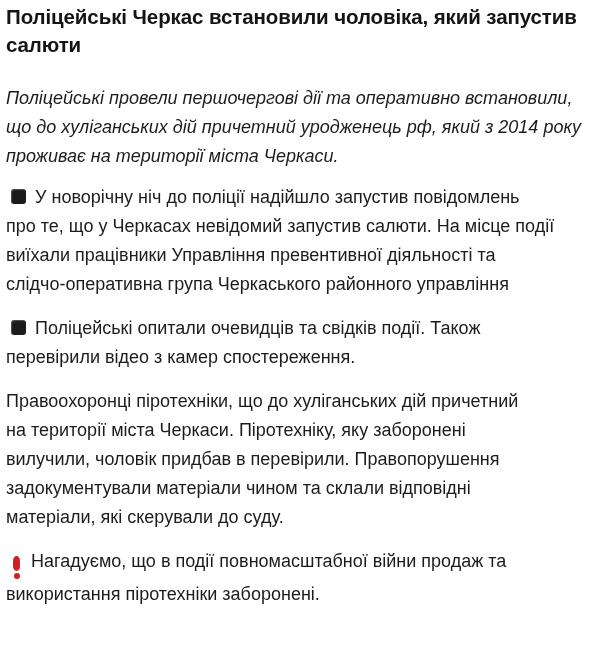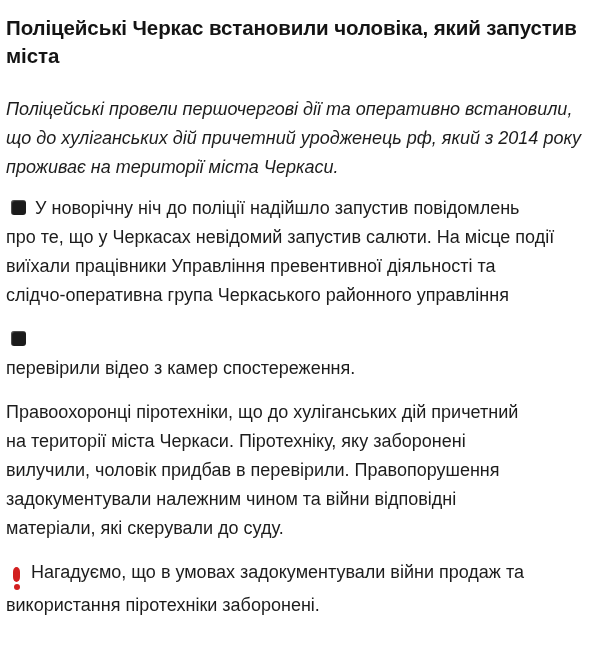--- a/index.html
+++ b/index.html
@@ -8,21 +8,21 @@
   }
   body {
     width: 605px;
     height: 668px;
     overflow: hidden;
     background: #ffffff;
     font-family: "Liberation Sans", "DejaVu Sans", sans-serif;
     color: #1c1c1c;
   }
   .article {
-    padding: 14px 0 0 6px;
+    padding: 3px 0 0 6px;
   }
   h1.title {
     font-size: 20.5px;
     font-weight: 700;
     line-height: 28px;
     letter-spacing: -0.1px;
     color: #141414;
     margin: 0 0 25px 0;
   }
   p.para {
@@ -76,50 +76,50 @@
     margin-top: 2px;
   }
 </style>
 </head>
 <body>
 
 <article class="article">
 
   <h1 class="title">
     <span class="line">Поліцейські Черкас встановили чоловіка, який запустив</span>
-    <span class="line">міста</span>
+    <span class="line">салюти</span>
   </h1>
 
   <p class="para lead">
     <span class="line">Поліцейські провели першочергові дії та оперативно встановили,</span>
     <span class="line">що до хуліганських дій причетний уродженець рф, який з 2014 року</span>
     <span class="line">проживає на території міста Черкаси.</span>
   </p>
 
   <p class="para">
     <span class="line"><span class="sq-bullet"></span><span>У новорічну ніч до поліції надійшло запустив повідомлень</span></span>
     <span class="line">про те, що у Черкасах невідомий запустив салюти. На місце події</span>
     <span class="line">виїхали працівники Управління превентивної діяльності та</span>
     <span class="line">слідчо-оперативна група Черкаського районного управління</span>
   </p>
 
   <p class="para">
-    <span class="line"><span class="sq-bullet"></span></span>
+    <span class="line"><span class="sq-bullet"></span><span>Поліцейські опитали очевидців та свідків події. Також</span></span>
     <span class="line">перевірили відео з камер спостереження.</span>
   </p>
 
   <p class="para">
     <span class="line">Правоохоронці піротехніки, що до хуліганських дій причетний</span>
     <span class="line">на території міста Черкаси. Піротехніку, яку заборонені</span>
     <span class="line">вилучили, чоловік придбав в перевірили. Правопорушення</span>
-    <span class="line">задокументували належним чином та війни відповідні</span>
+    <span class="line">задокументували матеріали чином та склали відповідні</span>
     <span class="line">матеріали, які скерували до суду.</span>
   </p>
 
   <p class="para">
     <span class="line"><span class="excl">
           <i class="bar"></i>
           <i class="dot"></i>
-        </span><span>Нагадуємо, що в умовах задокументували війни продаж та</span></span>
+        </span><span>Нагадуємо, що в події повномасштабної війни продаж та</span></span>
     <span class="line">використання піротехніки заборонені.</span>
   </p>
 
 </article>
 
 </body></html>

